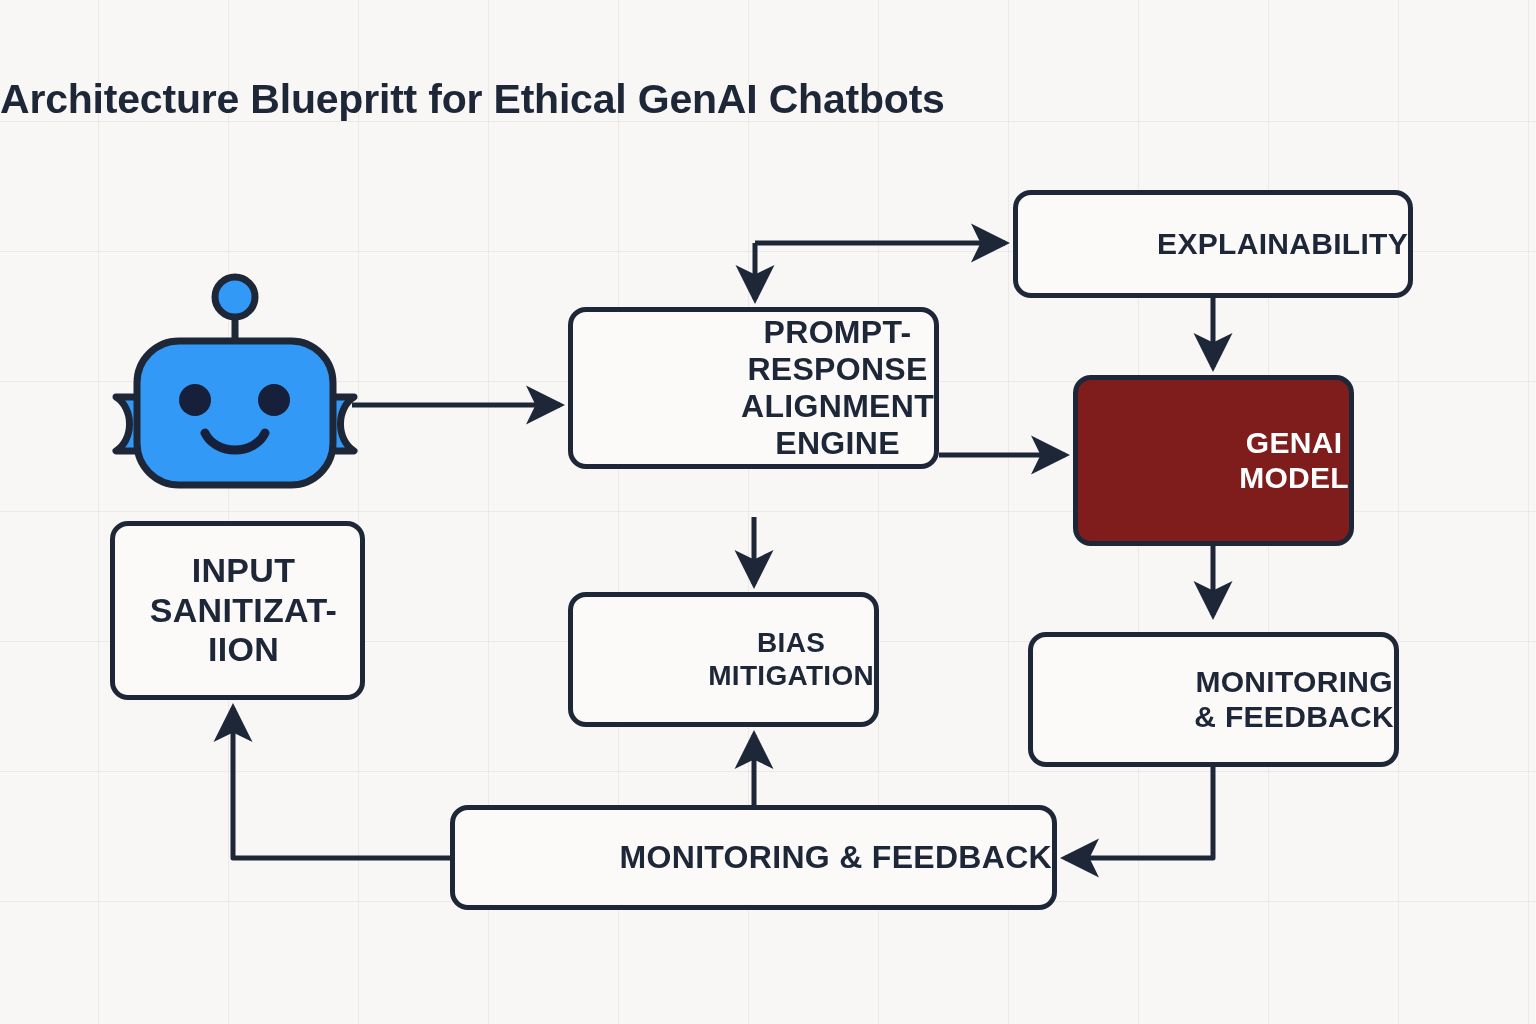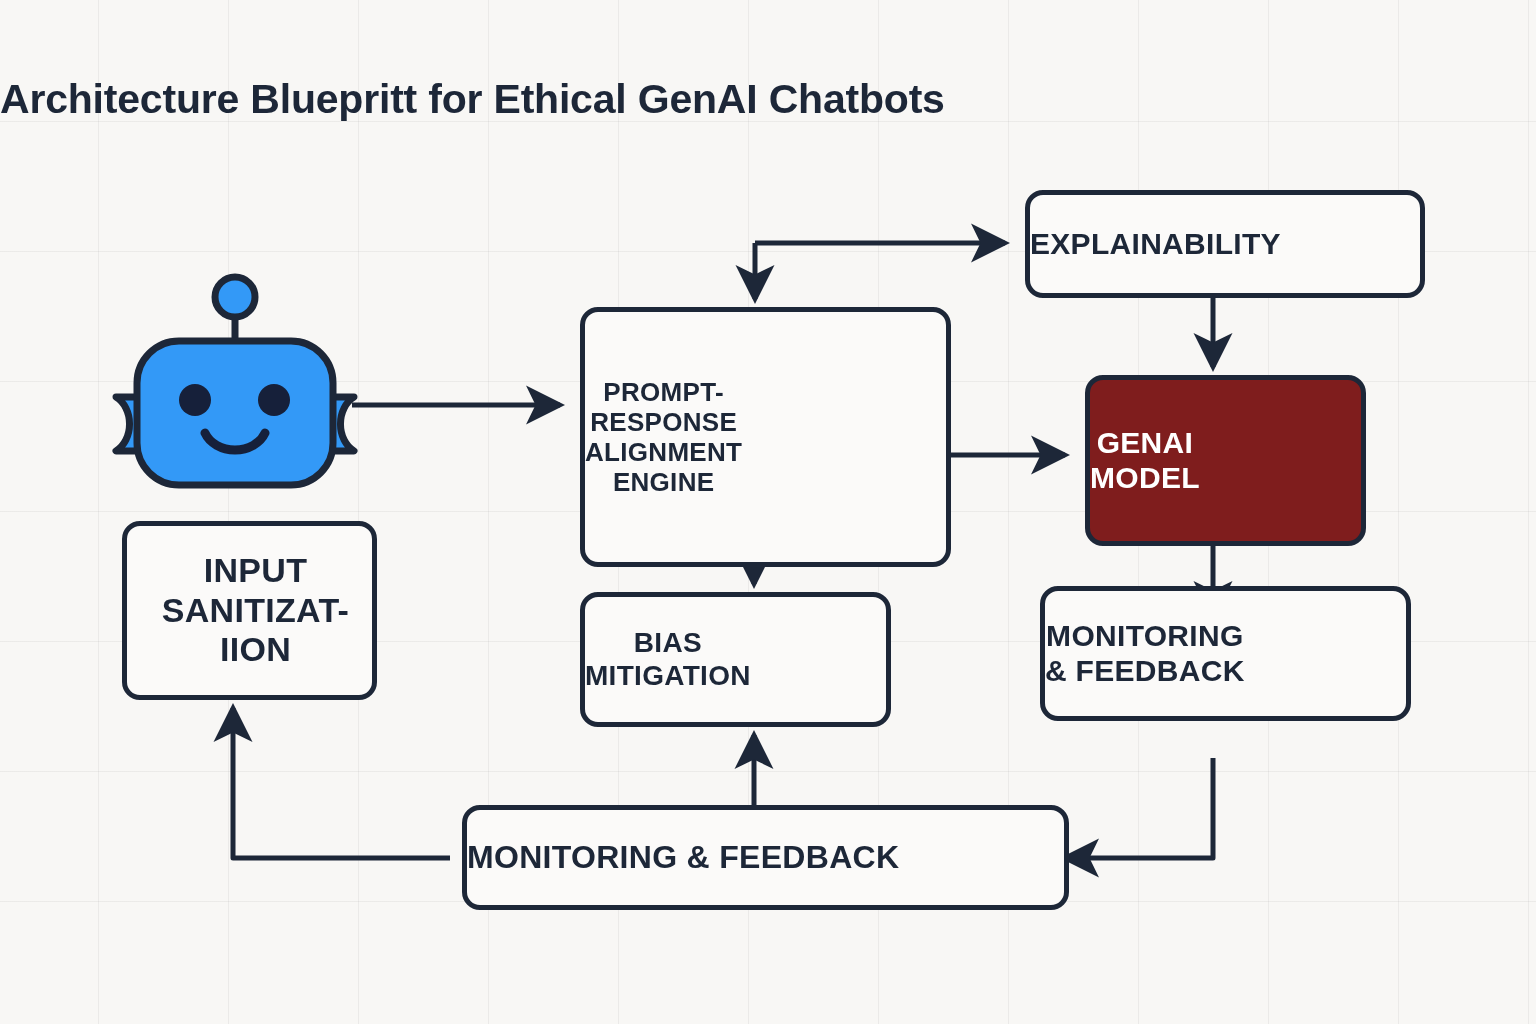--- a/index.html
+++ b/index.html
@@ -51,61 +51,60 @@
   .node {
     position: absolute;
     box-sizing: border-box;
     border: 5px solid #1d2738;
     border-radius: 18px;
     background: #fbfaf9;
     color: #1d2738;
     font-weight: 700;
     display: flex;
     align-items: center;
-    justify-content: flex-start;
+    justify-content: flex-end;
     text-align: center;
     line-height: 1.16;
     letter-spacing: 0.3px;
-    margin-left: 12px;
   }
   .node .label {
     white-space: pre-line;
     display: block;
   }
   .node.accent {
     background: #7f1d1d;
     color: #ffffff;
   }
   
   #node-input-sanitization {
     left: 110px; top: 521px; width: 255px; height: 179px;
     font-size: 34px;
     padding-left: 12px;
   }
   #node-input-sanitization .label {
     width: 300px;
   }
   #node-alignment-engine {
-    left: 568px; top: 307px; width: 371px; height: 260px;
-    font-size: 26px;
+    left: 568px; top: 307px; width: 371px; height: 162px;
+    font-size: 32px;
   }
   #node-bias-mitigation {
     left: 568px; top: 592px; width: 311px; height: 135px;
     font-size: 28px;
   }
   #node-explainability {
     left: 1013px; top: 190px; width: 400px; height: 108px;
     font-size: 30px;
   }
   #node-genai-model {
     left: 1073px; top: 375px; width: 281px; height: 171px;
     font-size: 30px;
   }
   #node-monitoring-right {
-    left: 1028px; top: 586px; width: 371px; height: 135px;
+    left: 1028px; top: 632px; width: 371px; height: 135px;
     font-size: 30px;
   }
   #node-monitoring-bottom {
     left: 450px; top: 805px; width: 607px; height: 105px;
     font-size: 32px;
   }
   #robot {
     position: absolute;
     left: 108px;
     top: 265px;

